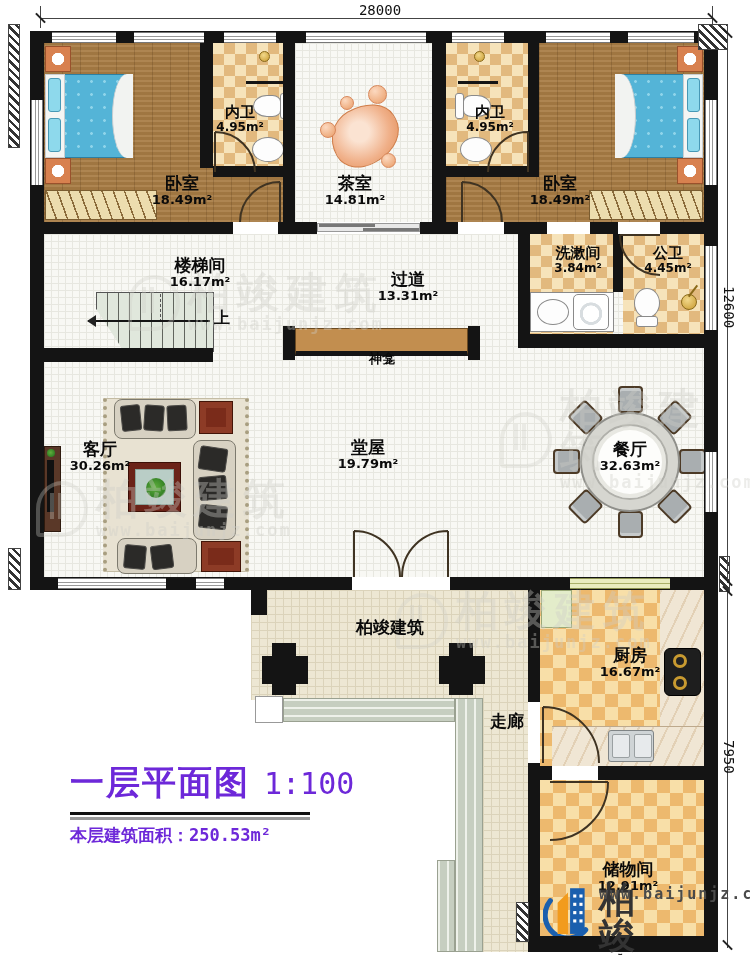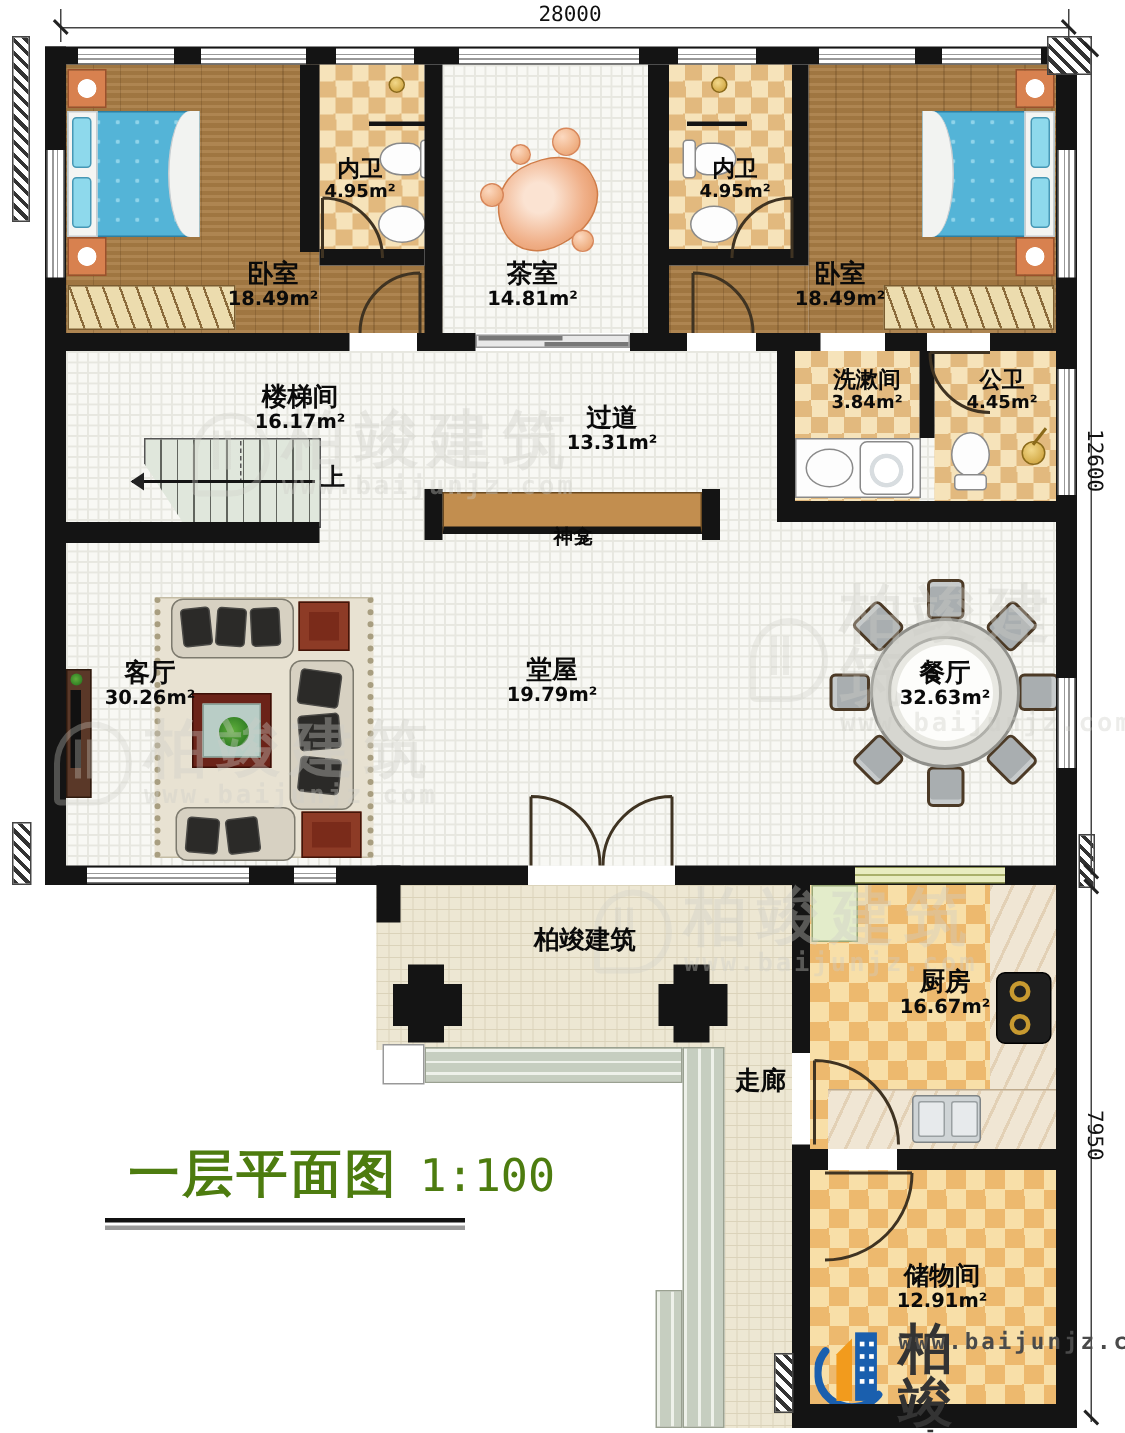--- a/index.html
+++ b/index.html
@@ -69,21 +69,21 @@
   .tick{width:13px;height:2px;background:#222;transform:rotate(45deg);}
   .dimtext{font-family:"DejaVu Sans Mono","Liberation Mono",monospace;font-size:14px;color:#111;z-index:45;}
   .dimtext.rot{transform:rotate(90deg);transform-origin:left top;}
   
   .wm{display:flex;align-items:center;gap:8px;z-index:30;opacity:.6;pointer-events:none;}
   .wm-ic{width:44px;height:48px;border:4px solid rgba(205,205,198,.55);border-radius:50% 50% 50% 4px;position:relative;flex:0 0 auto;}
   .wm-ic:after{content:"";position:absolute;left:10px;top:8px;width:16px;height:26px;background:repeating-linear-gradient(90deg,rgba(205,205,198,.55) 0 4px,transparent 4px 8px);}
   .wm-tx b{display:block;font-size:42px;font-weight:800;letter-spacing:7px;color:rgba(205,205,198,.62);line-height:1;font-style:normal;}
   .wm-tx i{display:block;position:static;font-style:normal;font-size:17px;font-weight:700;letter-spacing:2px;color:rgba(205,205,198,.62);line-height:1.2;font-family:"DejaVu Sans Mono",monospace;}
   
-  .tblock{left:70px;top:760px;width:300px;z-index:50;color:#4d7c0f;text-align:right;}
+  .tblock{left:70px;top:760px;width:300px;z-index:50;color:#6d28d9;}
   .t-title{font-size:34px;font-weight:700;letter-spacing:2px;}
   .t-scale{font-size:30px;font-weight:400;margin-left:14px;font-family:"DejaVu Sans Mono",monospace;}
   .t-rule{position:static!important;height:3px;background:#111;margin:6px 0 8px;box-shadow:0 5px 0 #999;width:240px;}
   .t-line{position:static!important;font-size:17px;font-weight:700;margin-top:9px;white-space:nowrap;}
   .t-line .val{font-family:"DejaVu Sans Mono",monospace;font-weight:700;}
   .t-gap{display:inline-block;width:26px;}
   
   .logo{left:543px;top:882px;display:flex;align-items:flex-start;gap:6px;z-index:50;}
   .logo-name{font-size:36px;font-weight:800;color:#333;letter-spacing:3px;line-height:1;}
   .logo-url{font-size:15px;font-weight:700;color:#4a4a4a;letter-spacing:2px;margin-top:3px;font-family:"DejaVu Sans Mono",monospace;}
@@ -360,21 +360,21 @@
   <div class="rlabel" style="left:390px;top:618px">
       <span class="nm">柏竣建筑</span>
     </div>
   <div class="rlabel" style="left:630px;top:646px">
       <span class="nm">厨房</span>
       <span class="ar">16.67m²</span>
     </div>
   <div class="rlabel" style="left:507px;top:712px">
       <span class="nm">走廊</span>
     </div>
-  <div class="rlabel" style="left:628px;top:842px">
+  <div class="rlabel" style="left:628px;top:860px">
       <span class="nm">储物间</span>
       <span class="ar">12.91m²</span>
     </div>
   <div class="uplabel" style="left:214px;top:308px">上</div>
 
   <i class="dimline" style="left:40px;top:18px;width:672px;height:1px"></i>
   <i class="dimline" style="left:40px;top:6px;width:1px;height:22px"></i>
   <i class="dimline" style="left:712px;top:6px;width:1px;height:22px"></i>
   <i class="tick" style="left:34px;top:17px"></i>
   <i class="tick" style="left:706px;top:17px"></i>
@@ -386,20 +386,21 @@
   <i class="dimline" style="left:727px;top:592px;width:1px;height:356px"></i>
   <i class="tick" style="left:721px;top:590px"></i>
   <i class="tick" style="left:721px;top:944px"></i>
   <div class="dimtext rot" style="left:737px;top:740px">7950</div>
 
   <div class="tblock">
     <div style="position:static">
       <span class="t-title">一层平面图</span><span class="t-scale">1:100</span>
     </div>
     <div class="t-rule"></div>
+    <div class="t-line"><span>本层建筑面积：</span><span class="val">250.53m²</span></div>
   </div>
 
   <div class="logo">
     <svg class="lmark" width="50" height="54" viewBox="0 0 48 52">
       <path d="M7,18 A21,21 0 1 0 41,46" fill="none" stroke="#1a5fae" stroke-width="5" stroke-linecap="round"></path>
       <polygon points="14,20 24,10 24,50 14,50" fill="#f29b1d"></polygon>
       <rect x="26" y="6" width="14" height="44" fill="#1a5fae"></rect>
       <rect x="29" y="12" width="3" height="3" fill="#fff"></rect>
         <rect x="35" y="12" width="3" height="3" fill="#fff"></rect>
       <rect x="29" y="20" width="3" height="3" fill="#fff"></rect>

